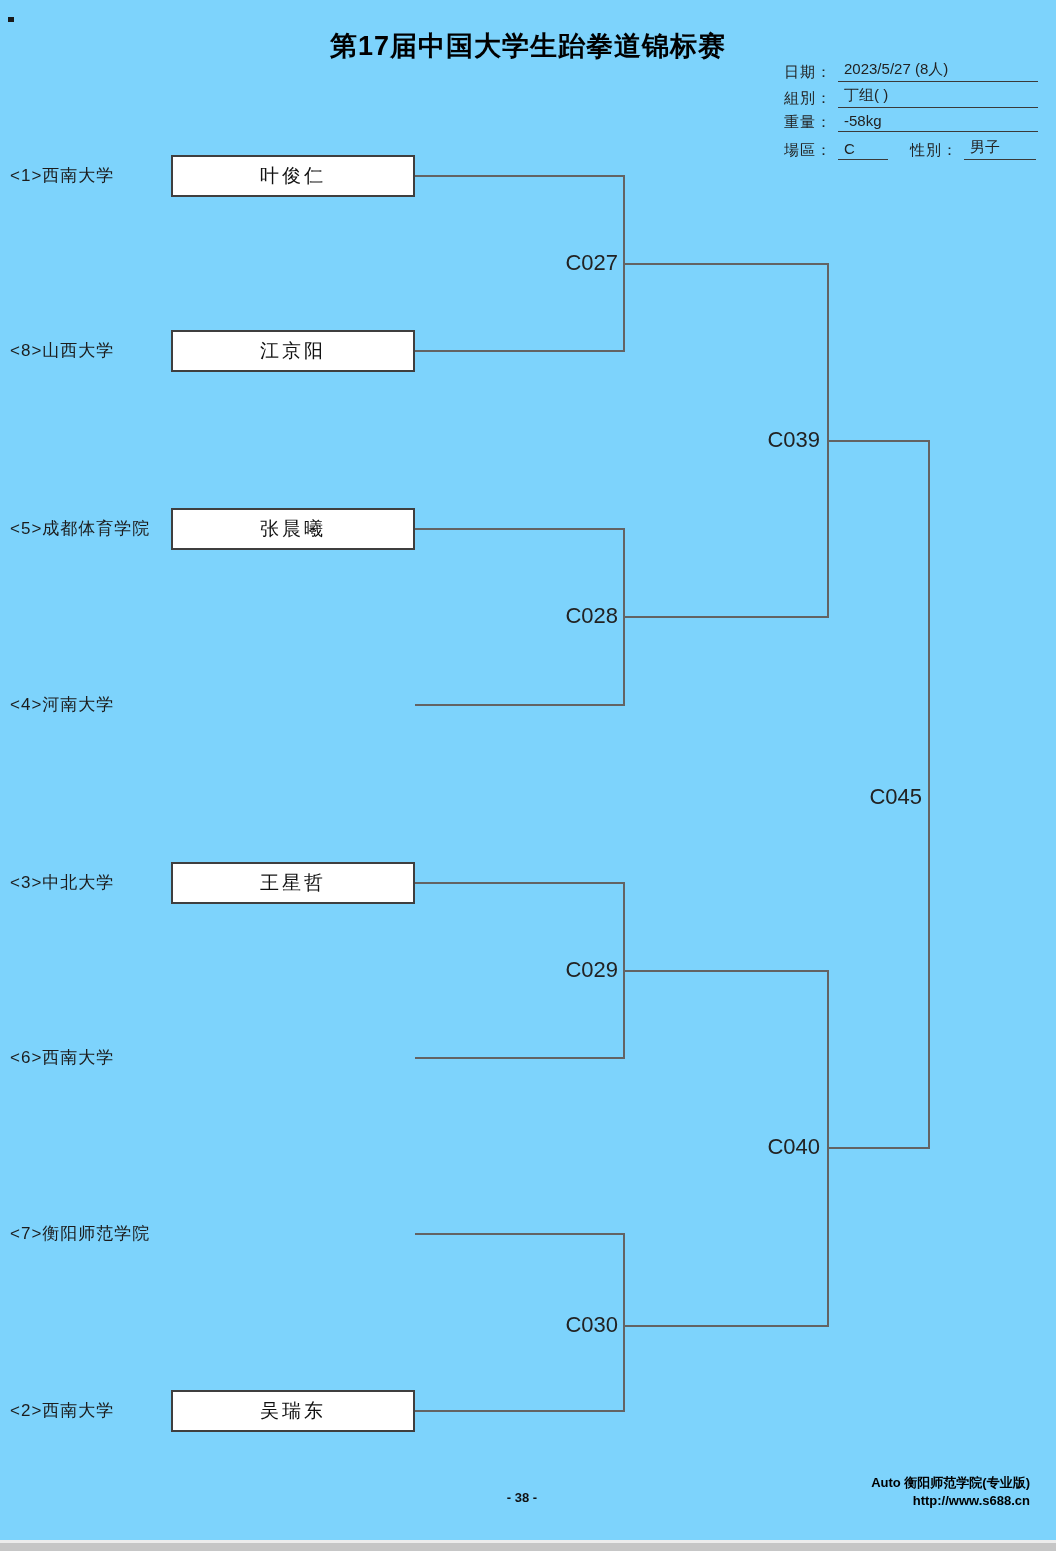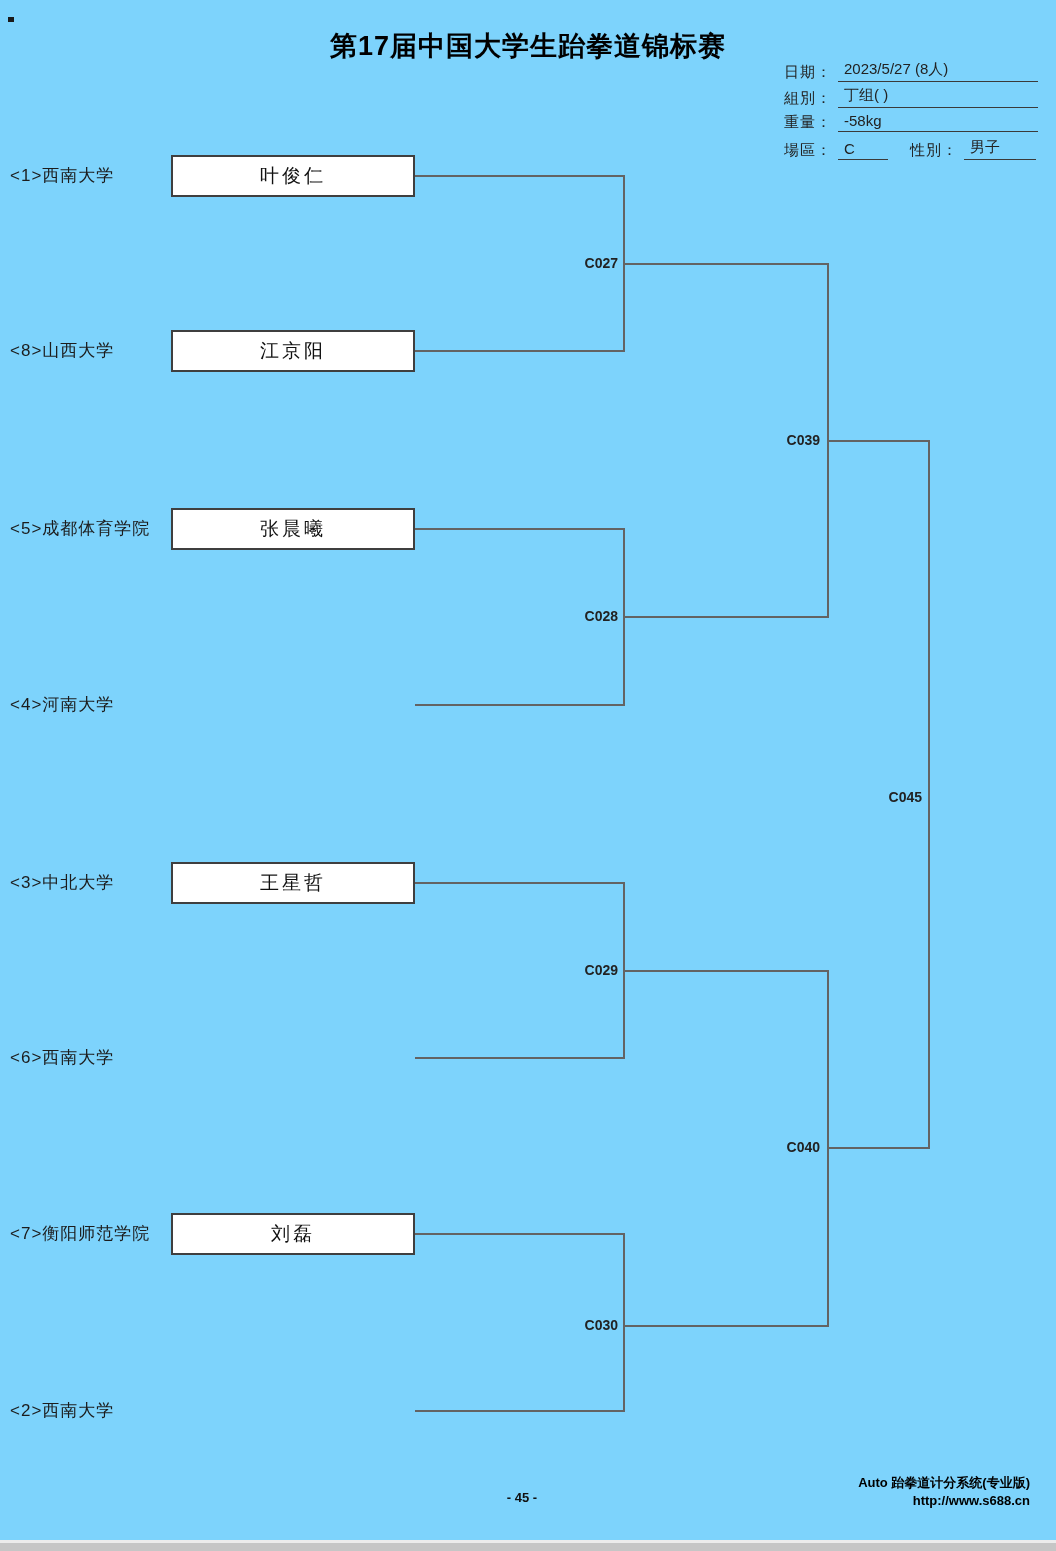--- a/index.html
+++ b/index.html
@@ -26,21 +26,21 @@
   .seed{position:absolute;left:10px;font-size:17px;line-height:20px;color:#1c1c1c;letter-spacing:1px;white-space:nowrap;text-align:center;}
   .pbox{
     position:absolute;left:171px;width:244px;height:42px;box-sizing:border-box;
     border:2px solid #3f3f3f;background:#fff;display:flex;align-items:center;justify-content:center;
   }
   .pname{font-size:19px;letter-spacing:3px;color:#101010;}
   .hline,.vline{position:absolute;background:#636363;}
   .hline{height:2px;}
   .vline{width:2px;}
   .mcode{
-    position:absolute;width:110px;text-align:right;font-size:14px;line-height:22px;color:#222;font-weight:bold;
+    position:absolute;width:110px;text-align:right;font-size:22px;line-height:22px;color:#222;
   }
   .page-num{
     position:absolute;top:1490px;left:0;width:1044px;text-align:center;
     font-size:13px;font-weight:bold;color:#111;
   }
   .footer-right{
     position:absolute;top:1474px;right:26px;text-align:right;
     font-size:13px;font-weight:bold;line-height:18px;color:#000;
   }
   .bottom-bar{
@@ -88,25 +88,25 @@
   <div class="seed" style="top:695px">&lt;4&gt;河南大学</div>
 
   <div class="seed" style="top:873px">&lt;3&gt;中北大学</div>
   <div class="pbox" style="top:862px">
       <span class="pname">王星哲</span>
     </div>
 
   <div class="seed" style="top:1048px">&lt;6&gt;西南大学</div>
 
   <div class="seed" style="top:1224px">&lt;7&gt;衡阳师范学院</div>
-  <div class="pbox" style="top:1213px">
-      <span class="pname">刘磊</span>
-    </div>
 
   <div class="seed" style="top:1401px">&lt;2&gt;西南大学</div>
+  <div class="pbox" style="top:1390px">
+      <span class="pname">吴瑞东</span>
+    </div>
 
   <div class="hline" style="left:415px;top:175px;width:210px"></div>
   <div class="hline" style="left:415px;top:350px;width:210px"></div>
   <div class="hline" style="left:415px;top:528px;width:210px"></div>
   <div class="hline" style="left:415px;top:704px;width:210px"></div>
   <div class="hline" style="left:415px;top:882px;width:210px"></div>
   <div class="hline" style="left:415px;top:1057px;width:210px"></div>
   <div class="hline" style="left:415px;top:1233px;width:210px"></div>
   <div class="hline" style="left:415px;top:1410px;width:210px"></div>
 
@@ -129,20 +129,20 @@
   <div class="vline" style="left:928px;top:440px;height:709px"></div>
 
   <div class="mcode" style="left:508px;top:252px">C027</div>
   <div class="mcode" style="left:508px;top:605px">C028</div>
   <div class="mcode" style="left:508px;top:959px">C029</div>
   <div class="mcode" style="left:508px;top:1314px">C030</div>
   <div class="mcode" style="left:710px;top:429px">C039</div>
   <div class="mcode" style="left:710px;top:1136px">C040</div>
   <div class="mcode" style="left:812px;top:786px">C045</div>
 
-  <div class="page-num">- 45 -</div>
+  <div class="page-num">- 38 -</div>
   <div class="footer-right">
-    <div>Auto 跆拳道计分系统(专业版)</div>
+    <div>Auto 衡阳师范学院(专业版)</div>
     <div>http://www.s688.cn</div>
   </div>
 
   <div class="bottom-bar"></div>
 </div>
 
 </body></html>

